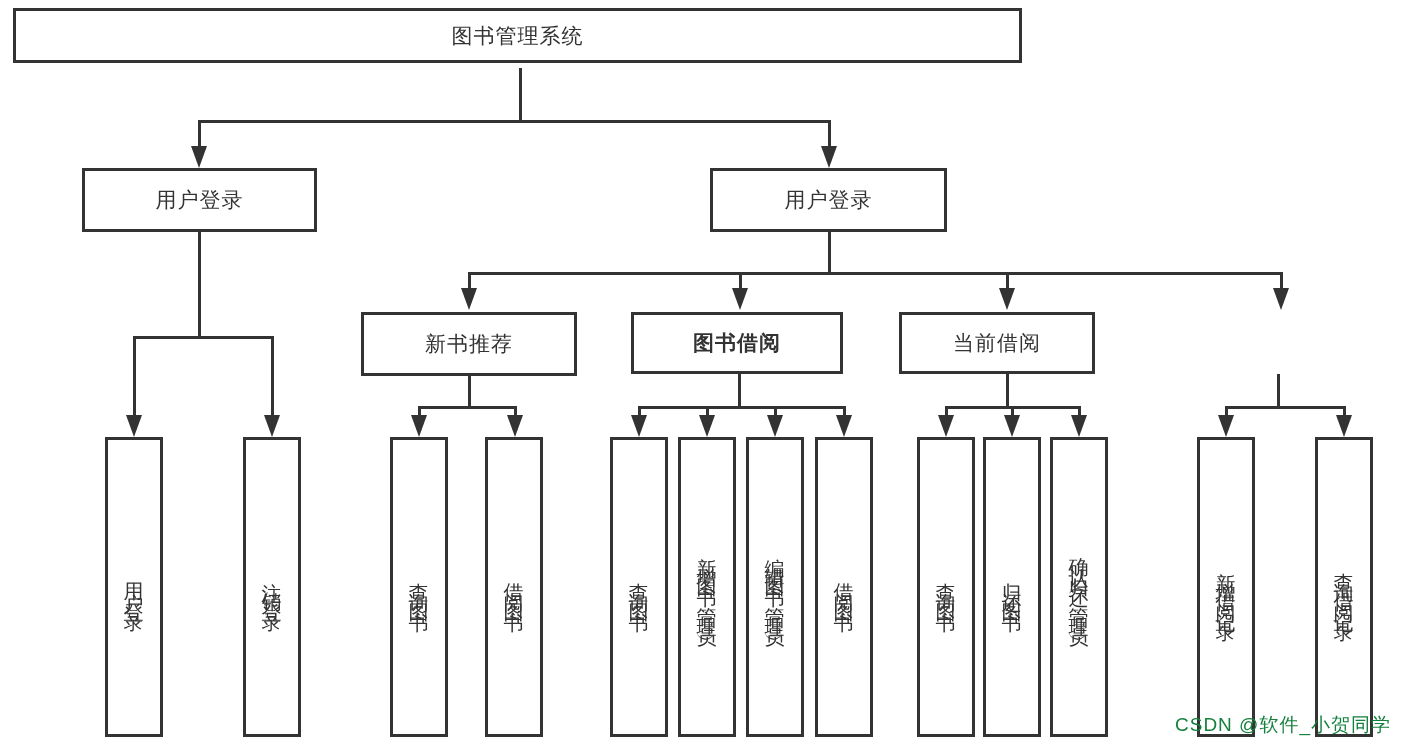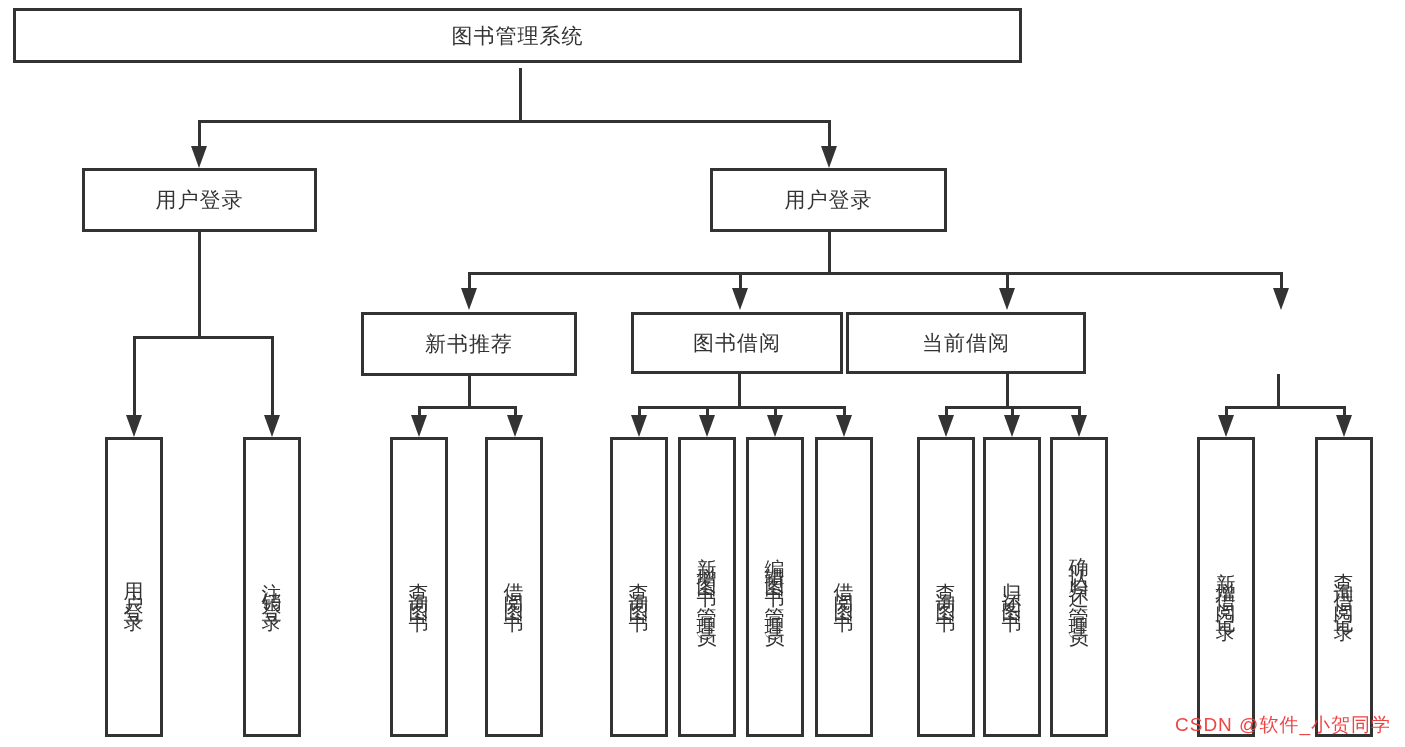--- a/index.html
+++ b/index.html
@@ -19,21 +19,21 @@
   }
   .vline{position:absolute;width:3px;background:#333333;z-index:0;}
   .hline{position:absolute;height:3px;background:#333333;z-index:0;}
   .arrowhead{
     position:absolute;width:0;height:0;z-index:0;
     border-left:8px solid transparent;border-right:8px solid transparent;
     border-top:22px solid #333333;
   }
   .watermark{
     position:absolute;left:1175px;top:712px;z-index:5;
-    color:#ef4444;font-size:19px;letter-spacing:1px;white-space:nowrap;
+    color:#15803d;font-size:19px;letter-spacing:1px;white-space:nowrap;
   }
 </style>
 </head>
 <body>
 
 <div class="canvas">
 
   <div class="node" style="left:13px;top:8px;width:1009px;height:55px;">
     <span>图书管理系统</span>
   </div>
@@ -66,24 +66,24 @@
   <div class="vline" style="left:739px;top:272px;height:18px;"></div>
   <div class="arrowhead" style="left:732px;top:288px;"></div>
   <div class="vline" style="left:1006px;top:272px;height:18px;"></div>
   <div class="arrowhead" style="left:999px;top:288px;"></div>
   <div class="vline" style="left:1280px;top:272px;height:18px;"></div>
   <div class="arrowhead" style="left:1273px;top:288px;"></div>
 
   <div class="node" style="left:361px;top:312px;width:216px;height:64px;">
     <span>新书推荐</span>
   </div>
-  <div class="node" style="left:631px;top:312px;width:212px;height:62px;">
+  <div class="node" style="left:631px;top:312px;width:212px;height:62px;font-weight:bold;">
     <span>图书借阅</span>
   </div>
-  <div class="node" style="left:846px;top:312px;width:240px;height:62px;">
+  <div class="node" style="left:899px;top:312px;width:196px;height:62px;">
     <span>当前借阅</span>
   </div>
 
   <div class="vline" style="left:468px;top:374px;height:32px;"></div>
   <div class="hline" style="left:418px;top:406px;width:98px;"></div>
   <div class="vline" style="left:418px;top:406px;height:11px;"></div>
   <div class="arrowhead" style="left:411px;top:415px;"></div>
   <div class="vline" style="left:514px;top:406px;height:11px;"></div>
   <div class="arrowhead" style="left:507px;top:415px;"></div>
 

